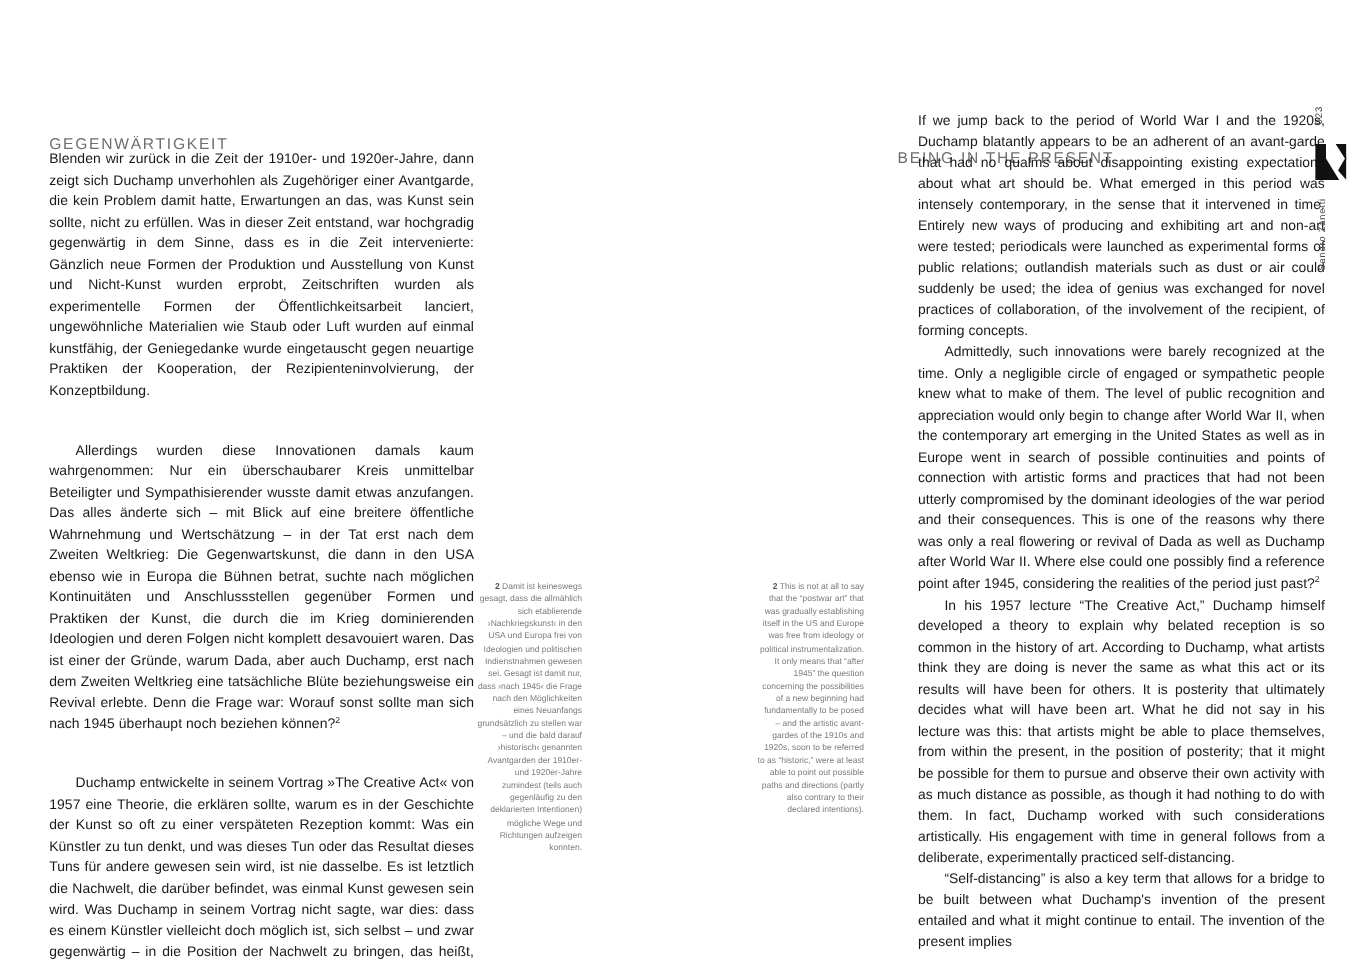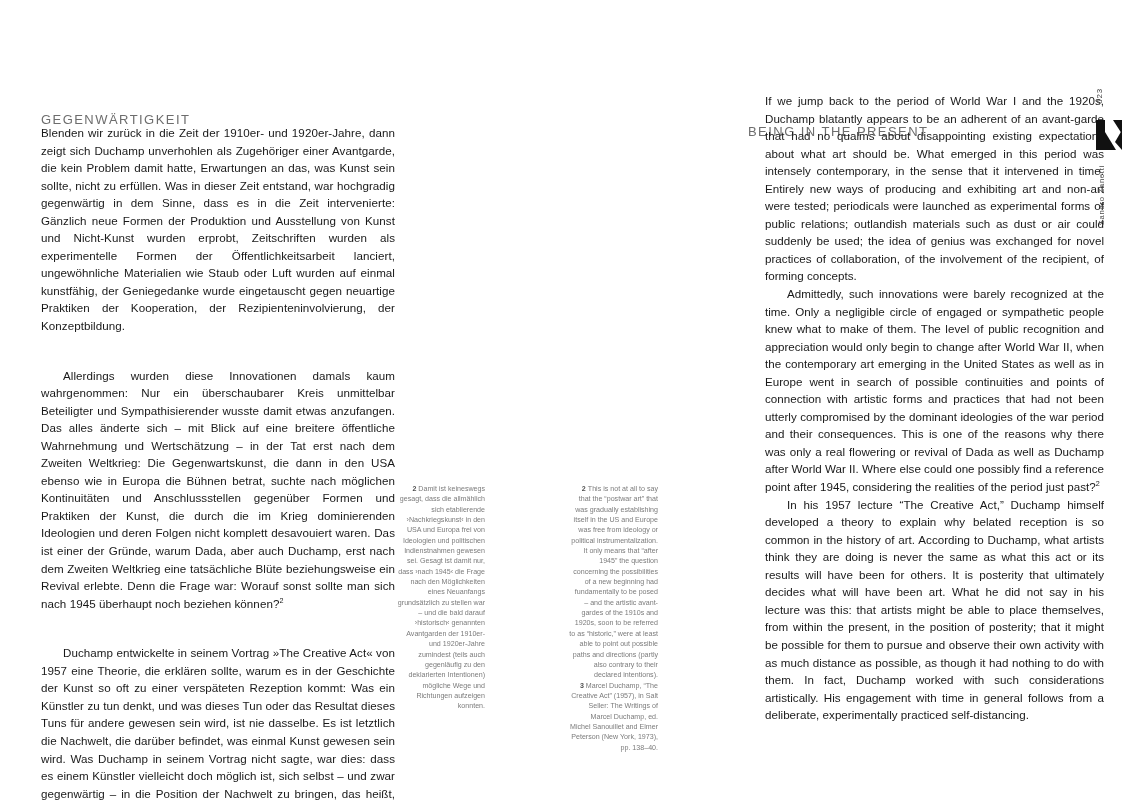--- a/index.html
+++ b/index.html
@@ -71,21 +71,21 @@
     color: #7b7b7b;
     text-align: right;
   }
   .notes p { margin: 0; }
   .notes .num {
     font-weight: 700;
     color: #4f4f4f;
     margin-right: 2px;
   }
   .notes-de { left: 397px; width: 88px; }
-  .notes-en { left: 569px; width: 89px; }
+  .notes-en { left: 631px; width: 89px; }
 
   
   .margin-rail {
     position: absolute;
     left: 1093px;
     top: 80px;
     width: 40px;
     height: 240px;
   }
   .folio {
@@ -137,26 +137,26 @@
     <p><span class="num">2</span><span>Damit ist keineswegs gesagt, dass die allmählich sich etablierende ›Nachkriegskunst‹ in den USA und Europa frei von Ideologien und politischen Indienstnahmen gewesen sei. Gesagt ist damit nur, dass ›nach 1945‹ die Frage nach den Möglichkeiten eines Neuanfangs grundsätzlich zu stellen war – und die bald darauf ›historisch‹ genannten Avantgarden der 1910er- und 1920er-Jahre zumindest (teils auch gegenläufig zu den deklarierten Intentionen) mögliche Wege und Richtungen aufzeigen konnten.</span></p>
   </div>
 
   <div class="running-head rh-right">BEING IN THE PRESENT</div>
 
   <div class="page page-right">
     <div class="body-col en">
       <p>If we jump back to the period of World War I and the 1920s, Duchamp blatantly appears to be an adherent of an avant-garde that had no qualms about disappointing existing expectations about what art should be. What emerged in this period was intensely contemporary, in the sense that it intervened in time. Entirely new ways of producing and exhibiting art and non-art were tested; periodicals were launched as experimental forms of public relations; outlandish materials such as dust or air could suddenly be used; the idea of genius was exchanged for novel practices of collaboration, of the involvement of the recipient, of forming concepts.</p>
       <p><span>Admittedly, such innovations were barely recognized at the time. Only a negligible circle of engaged or sympathetic people knew what to make of them. The level of public recognition and appreciation would only begin to change after World War II, when the contemporary art emerging in the United States as well as in Europe went in search of possible continuities and points of connection with artistic forms and practices that had not been utterly compromised by the dominant ideologies of the war period and their consequences. This is one of the reasons why there was only a real flowering or revival of Dada as well as Duchamp after World War II. Where else could one possibly find a reference point after 1945, considering the realities of the period just past?</span><sup>2</sup></p>
       <p><span>In his 1957 lecture “The Creative Act,” Duchamp himself developed a theory to explain why belated reception is so common in the history of art. According to Duchamp, what artists think they are doing is never the same as what this act or its results will have been for others. It is posterity that ultimately decides what will have been art. What he did not say in his lecture was this: that artists might be able to place themselves, from within the present, in the position of posterity; that it might be possible for them to pursue and observe their own activity with as much distance as possible, as though it had nothing to do with them. In fact, Duchamp worked with such considerations artistically. His engagement with time in general follows from a deliberate, experimentally practiced self-distancing.</span></p>
+      <p>“Self-distancing” is also a key term that allows for a bridge to be built between what Duchamp's invention of the present entailed and what it might continue to entail. The invention of the present implies</p>
     </div>
   </div>
 
   <div class="notes notes-en">
     <p><span class="num">2</span><span>This is not at all to say that the “postwar art” that was gradually establishing itself in the US and Europe was free from ideology or political instrumentalization. It only means that “after 1945” the question concerning the possibilities of a new beginning had fundamentally to be posed – and the artistic avant-gardes of the 1910s and 1920s, soon to be referred to as “historic,” were at least able to point out possible paths and directions (partly also contrary to their declared intentions).</span></p>
-    <p><span class="num">3</span><span>Marcel Duchamp, “The Creative Act” (1957), in Salt Seller: The Writings of Marcel Duchamp, ed. Michel Sanouillet and Elmer Peterson (New York, 1973), pp. 138–40.</span></p>
   </div>
 
   <div class="margin-rail">
     <div class="folio">023</div>
 
     <div class="mark">
       <svg width="26" height="30" viewBox="0 0 26 30" aria-hidden="true">
         <polygon points="0,0 9,0 9,30 0,30" fill="#111111"></polygon>
         <polygon points="9,0 17,0 26,14 26,0 26,0" fill="#111111"></polygon>
         <polygon points="9,30 9,12 20,30" fill="#111111"></polygon>

